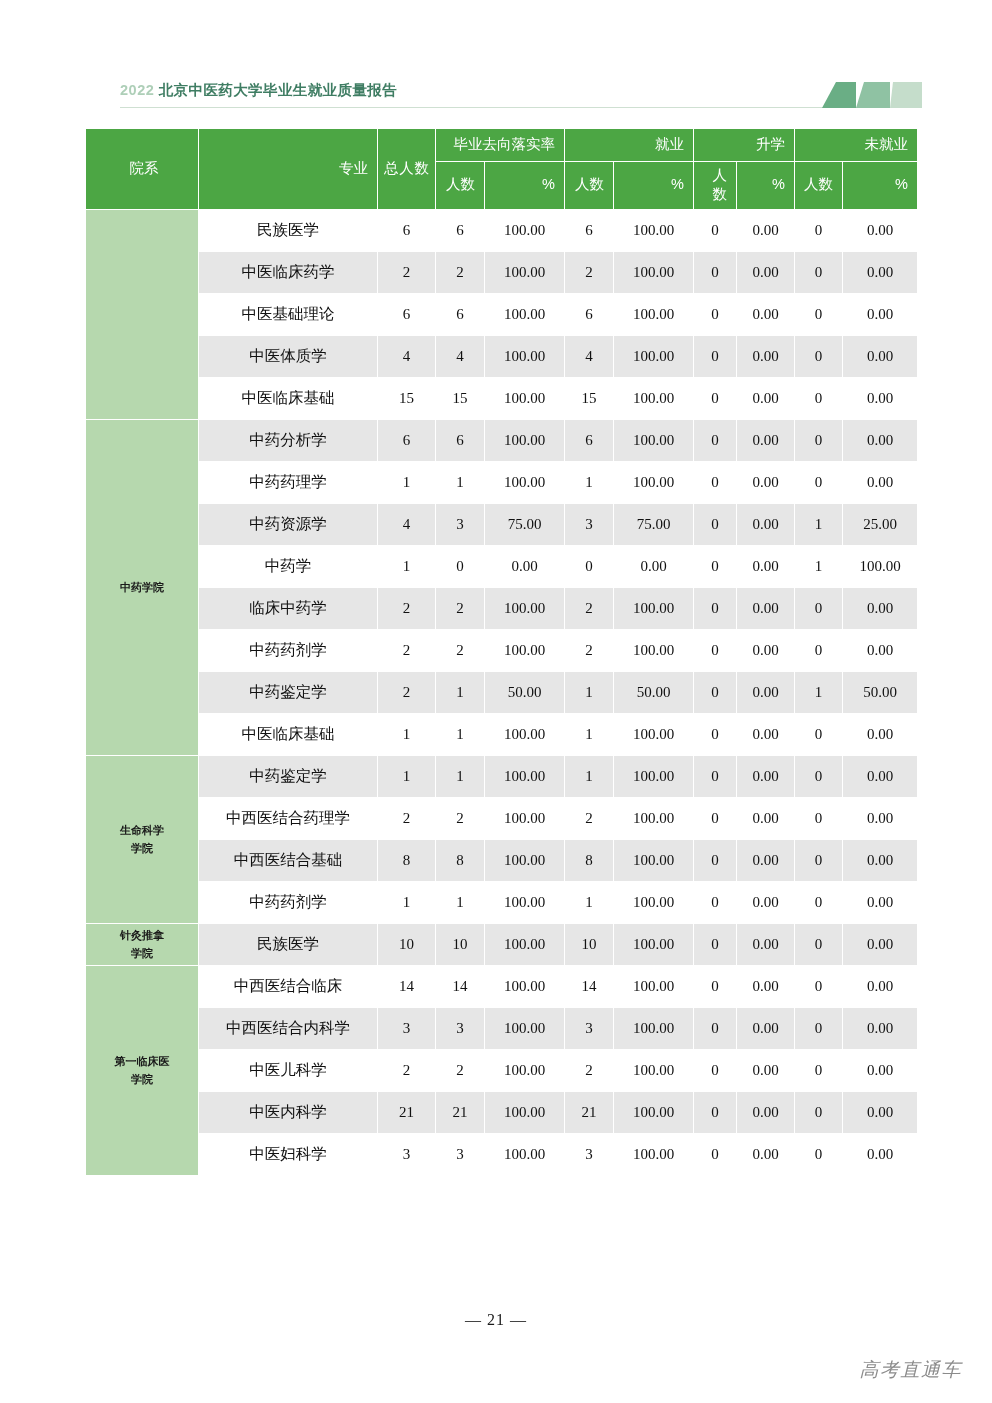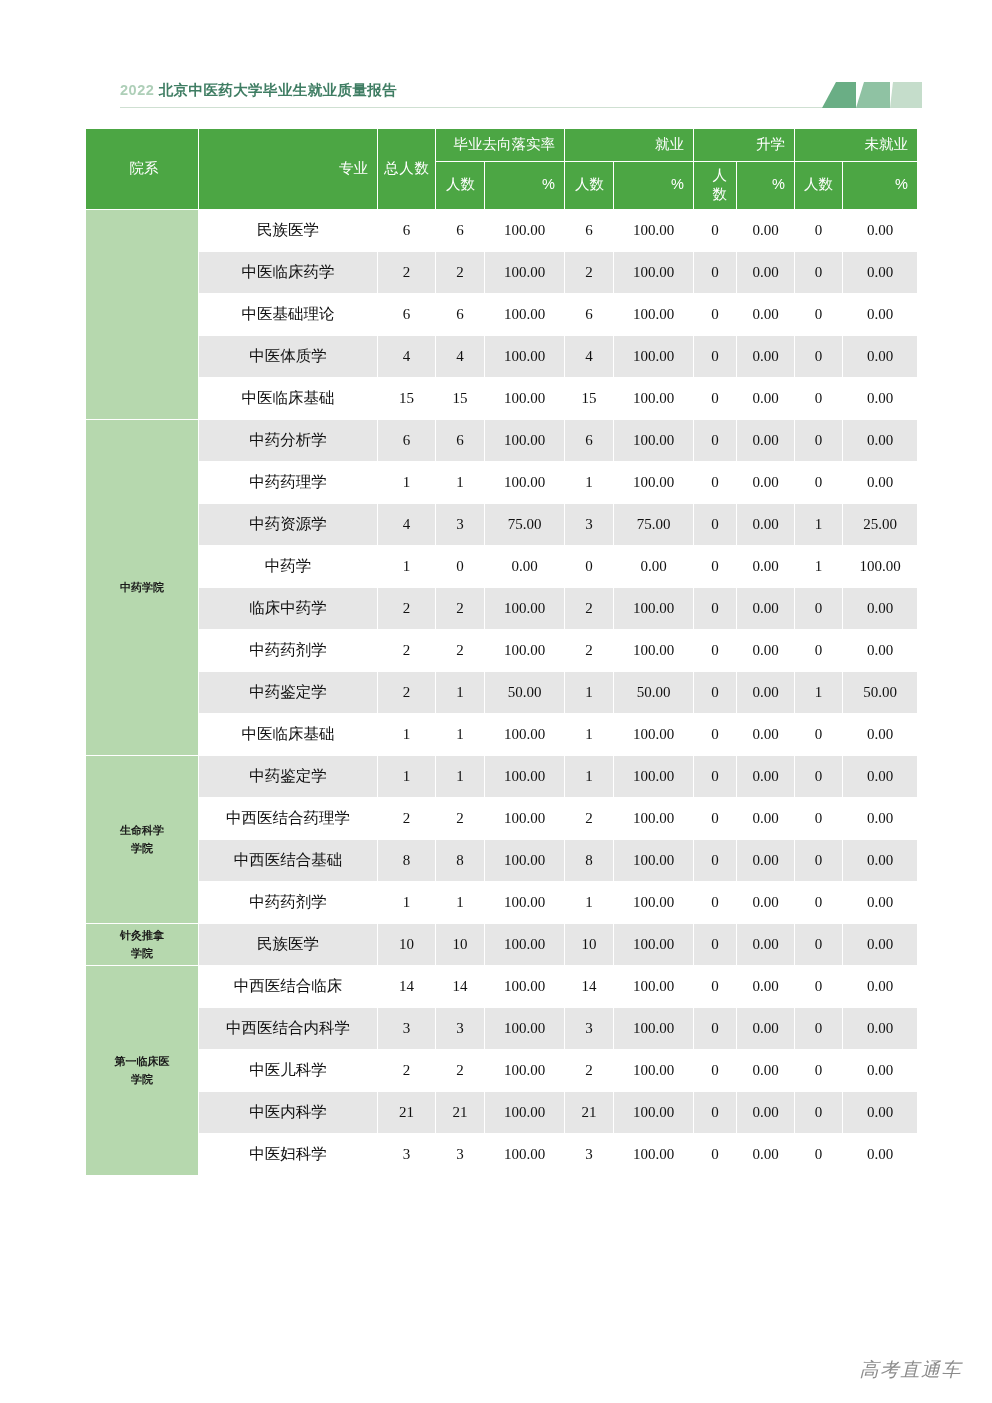--- a/index.html
+++ b/index.html
@@ -461,14 +461,15 @@
           <td class="cell">3</td>
           <td class="cell">100.00</td>
           <td class="cell">0</td>
           <td class="cell">0.00</td>
           <td class="cell">0</td>
           <td class="cell">0.00</td>
         </tr>
       </tbody>
   </table>
 
+  <div class="pagenum">— 21 —</div>
   <div class="watermark">高考直通车</div>
 </div>
 
 </body></html>

